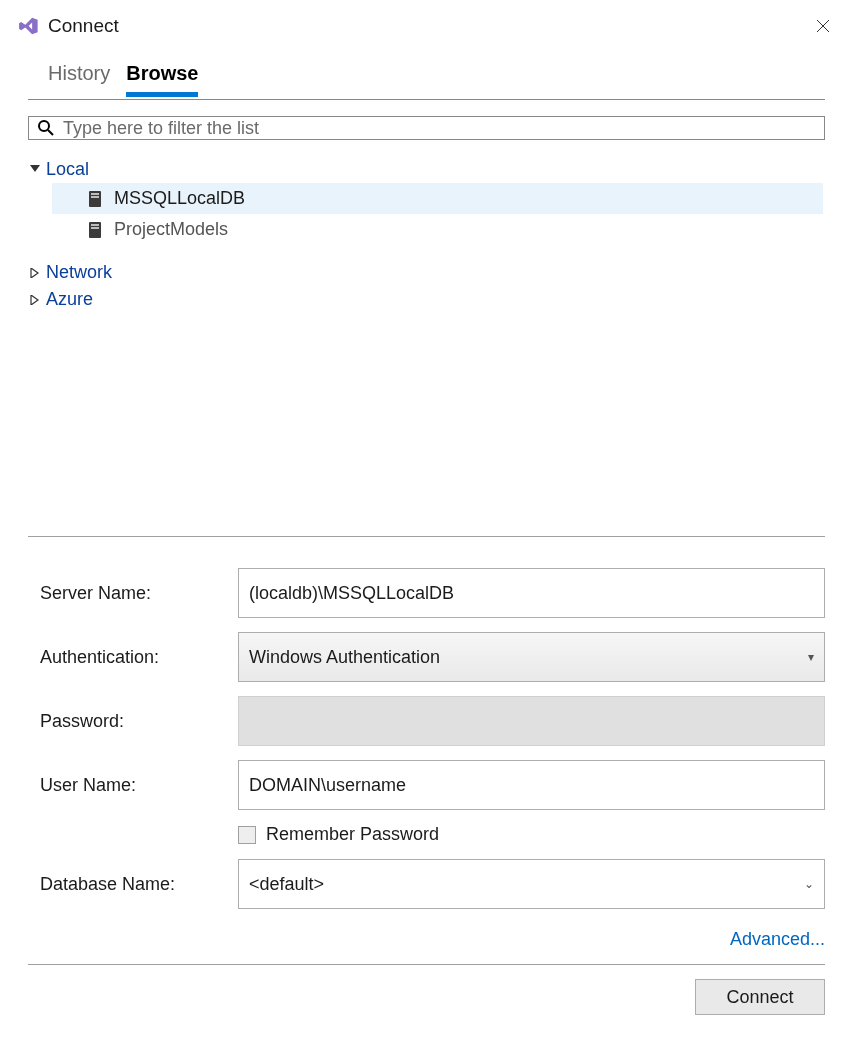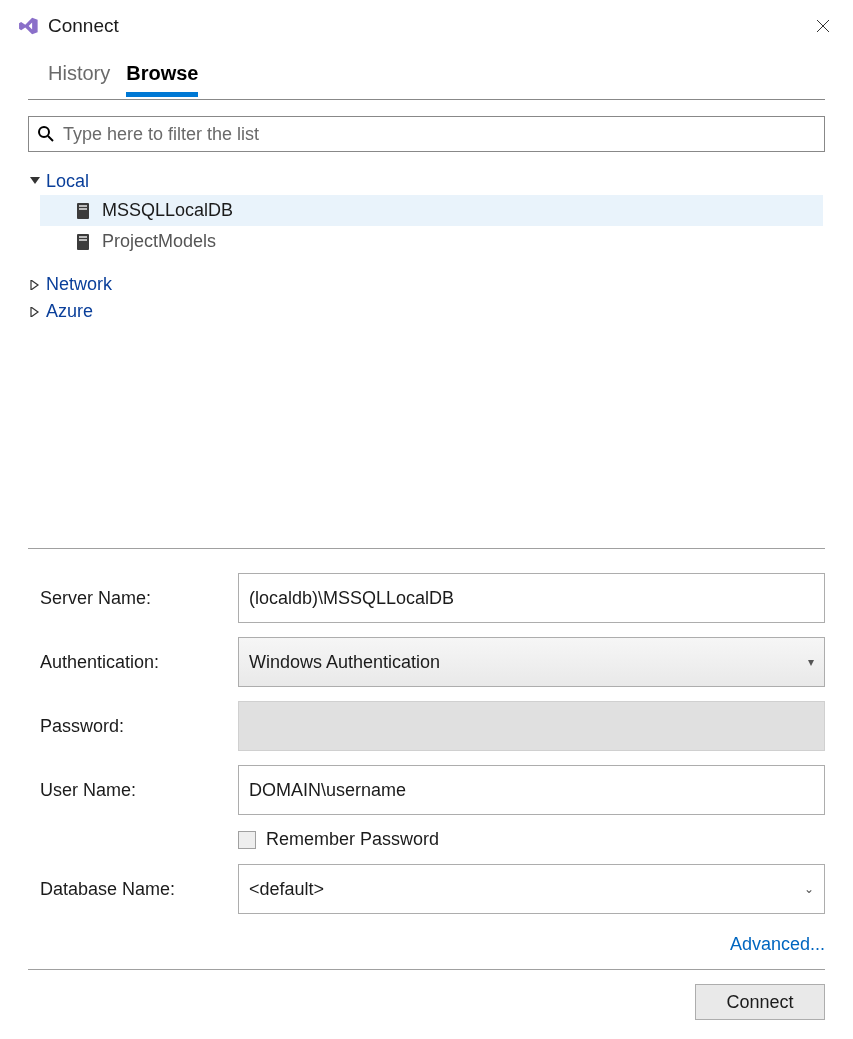--- a/index.html
+++ b/index.html
@@ -86,21 +86,21 @@
 
     
     .filter-row {
       margin: 16px 28px 6px 28px;
     }
     .filter-box {
       border: 1px solid #888;
       display: flex;
       align-items: center;
       padding: 4px 6px;
-      height: 36px;
+      height: 24px;
     }
     .filter-box .search-icon {
       width: 22px; height: 22px;
       display: inline-flex;
       align-items: center;
       justify-content: center;
       margin-right: 6px;
     }
     .filter-box input {
       border: none;
@@ -135,21 +135,21 @@
     .tree-group-header .group-label {
       color: #0a3f9a;
       font-size: 18px;
     }
     .tree-item {
       display: flex;
       align-items: center;
       padding: 5px 0 5px 34px;
       font-size: 18px;
       color: #555;
-      margin-left: 12px;
+      margin-left: 24px;
       margin-right: 2px;
     }
     .tree-item.selected {
       background: #e9f3fb;
       color: #1b1b1b;
     }
     .tree-item .server-icon {
       width: 18px; height: 20px;
       display: inline-flex;
       align-items: center;

